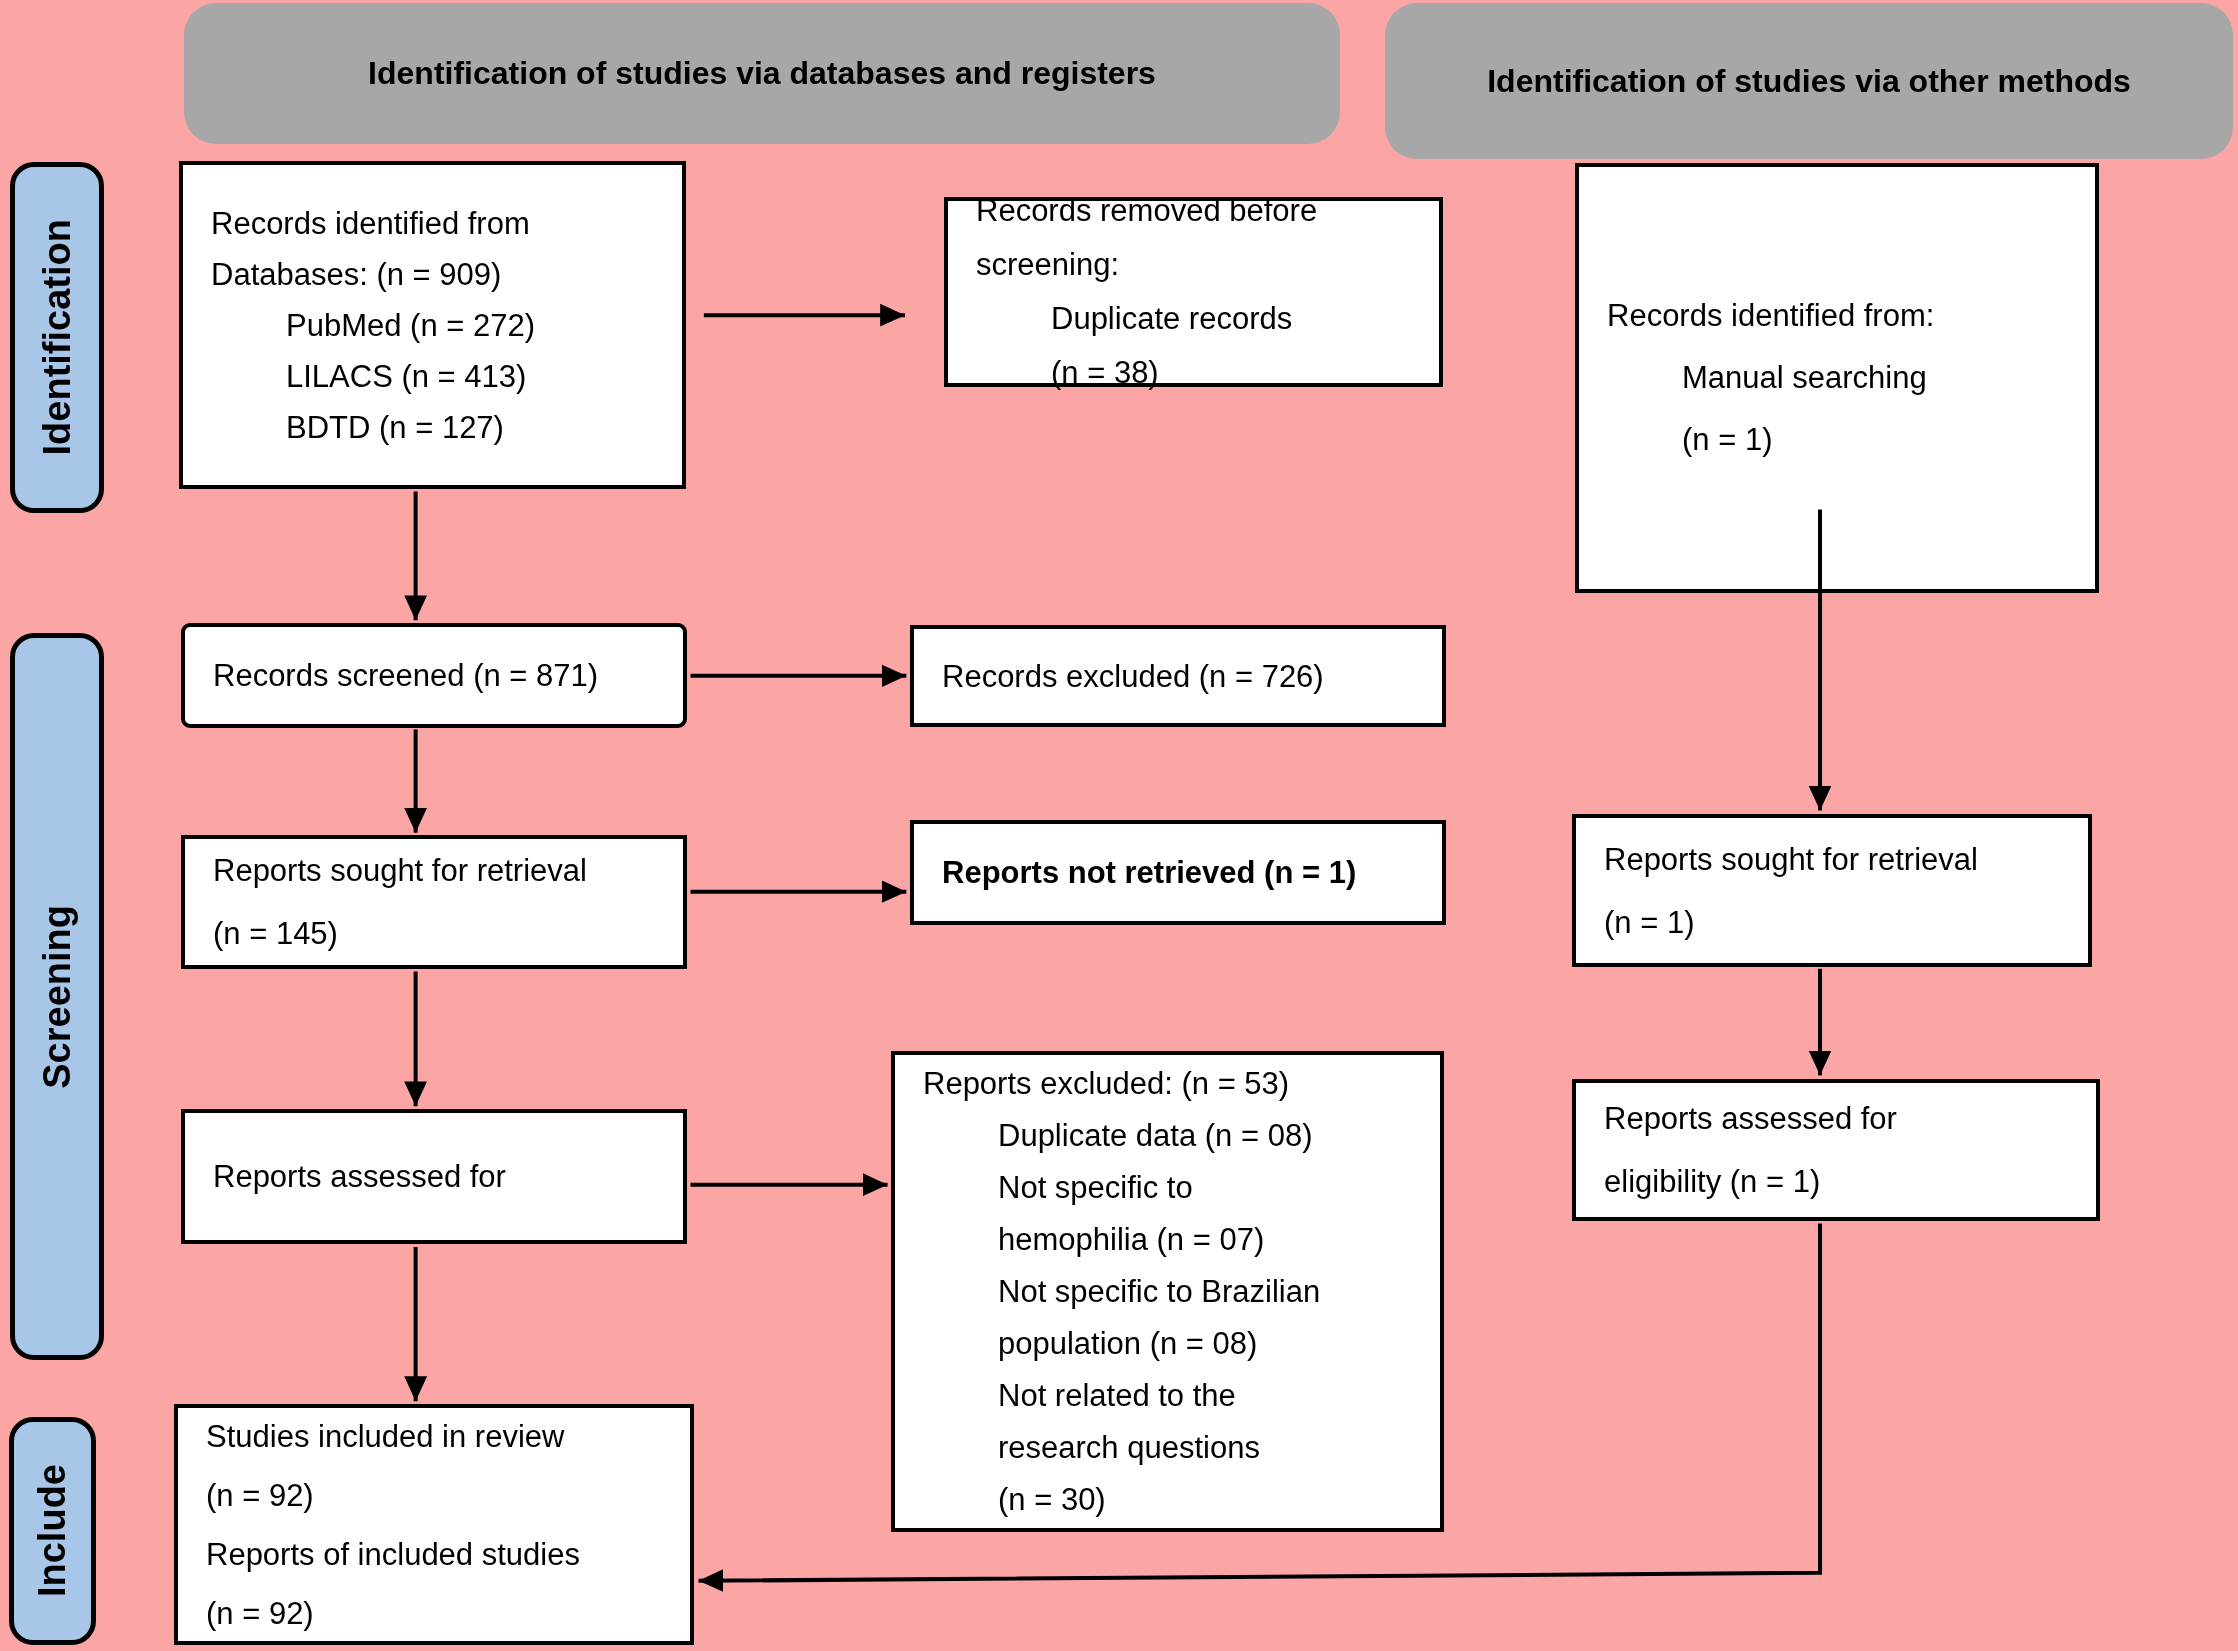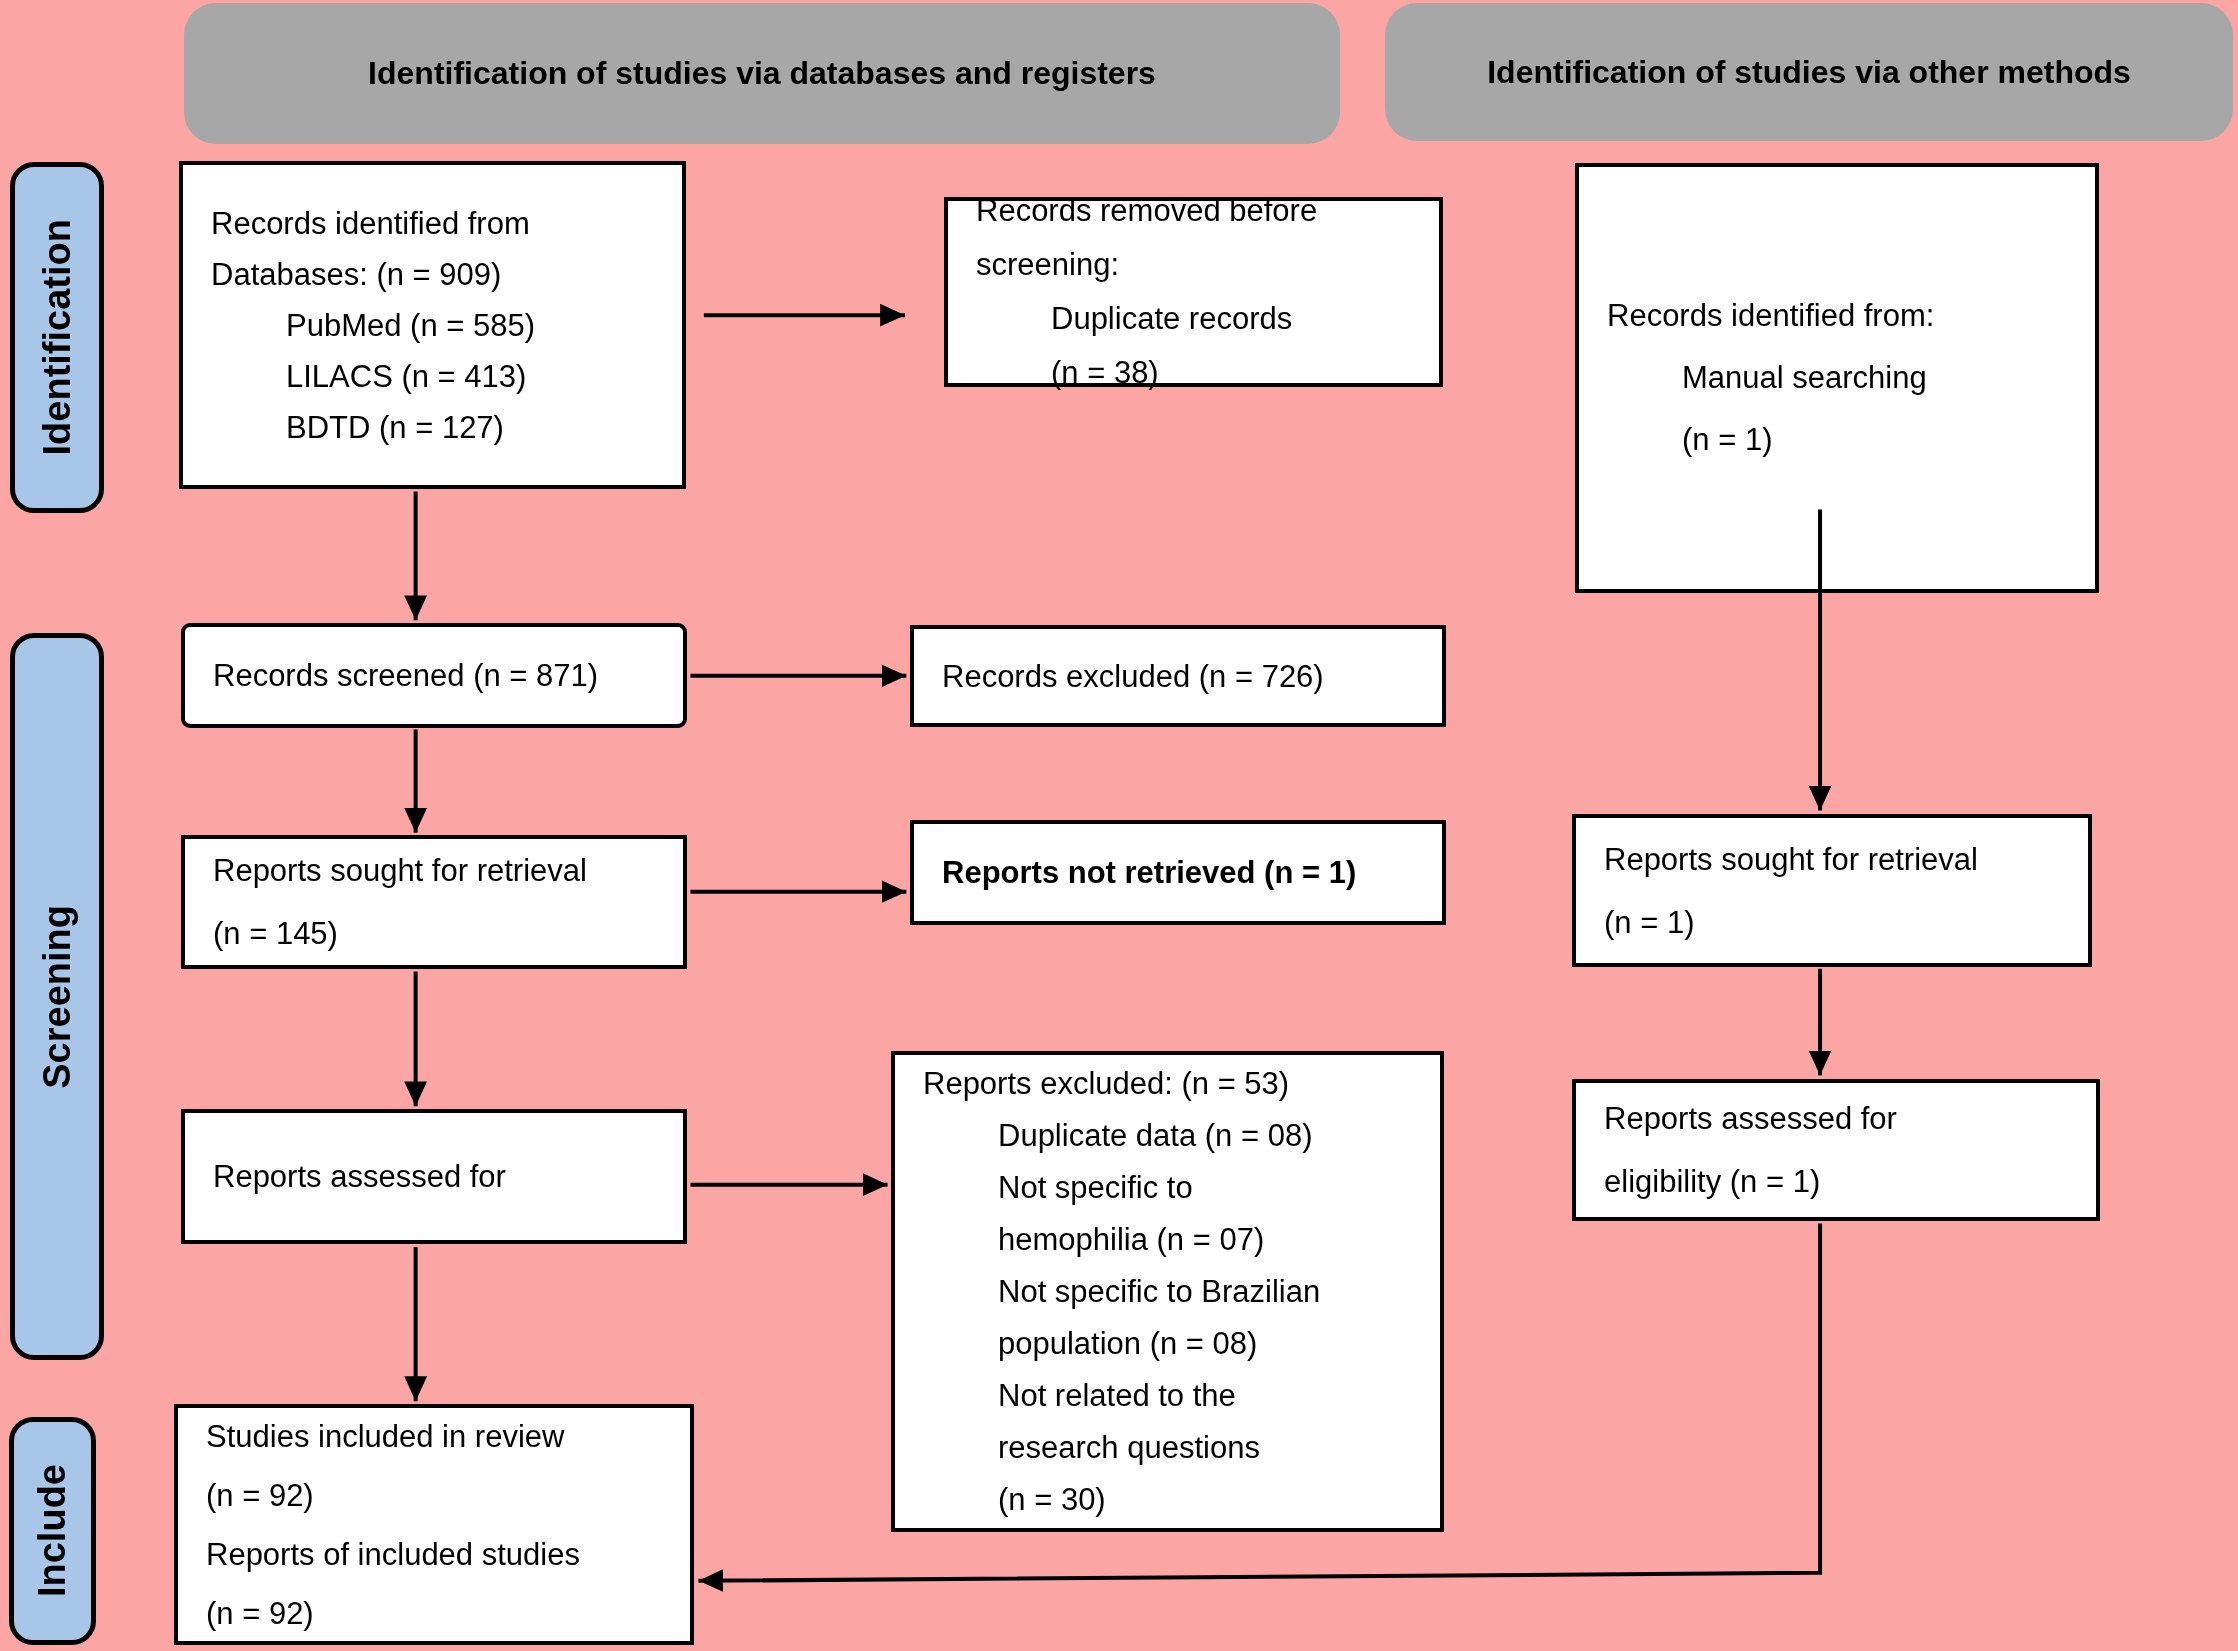--- a/index.html
+++ b/index.html
@@ -72,36 +72,36 @@
     stroke-width:6;
     fill:none;
   }
 </style>
 </head>
 <body>
 
 <div class="canvas">
 
   <div class="hdr" style="left:184px;top:3.4px;width:1156px;height:141px;">Identification of studies via databases and registers</div>
-  <div class="hdr" style="left:1385px;top:3.4px;width:848px;height:138px;text-align:center;">Identification of studies via other methods</div>
+  <div class="hdr" style="left:1385px;top:3.4px;width:848px;height:156px;text-align:center;">Identification of studies via other methods</div>
 
   <div class="stage" style="left:10px;top:162px;width:94px;height:351px;">
     <span class="vtext">Identification</span>
   </div>
   <div class="stage" style="left:10px;top:633px;width:94px;height:727px;">
     <span class="vtext">Screening</span>
   </div>
   <div class="stage" style="left:9.4px;top:1417px;width:87px;height:228px;">
     <span class="vtext">Include</span>
   </div>
 
   <div class="box lhA" style="left:179px;top:161px;width:507px;height:328px;">
     <div class="ln">Records identified from</div>
     <div class="ln">Databases: (n = 909)</div>
-    <div class="ln ind">PubMed (n = 585)</div>
+    <div class="ln ind">PubMed (n = 272)</div>
     <div class="ln ind">LILACS (n = 413)</div>
     <div class="ln ind">BDTD (n = 127)</div>
   </div>
 
   <div class="box lh2" style="left:181px;top:623px;width:506px;height:105px;border-radius:9px;">
     <div class="ln">Records screened (n = 871)</div>
   </div>
 
   <div class="box lh2" style="left:181px;top:835px;width:506px;height:134px;">
     <div class="ln">Reports sought for retrieval</div>

